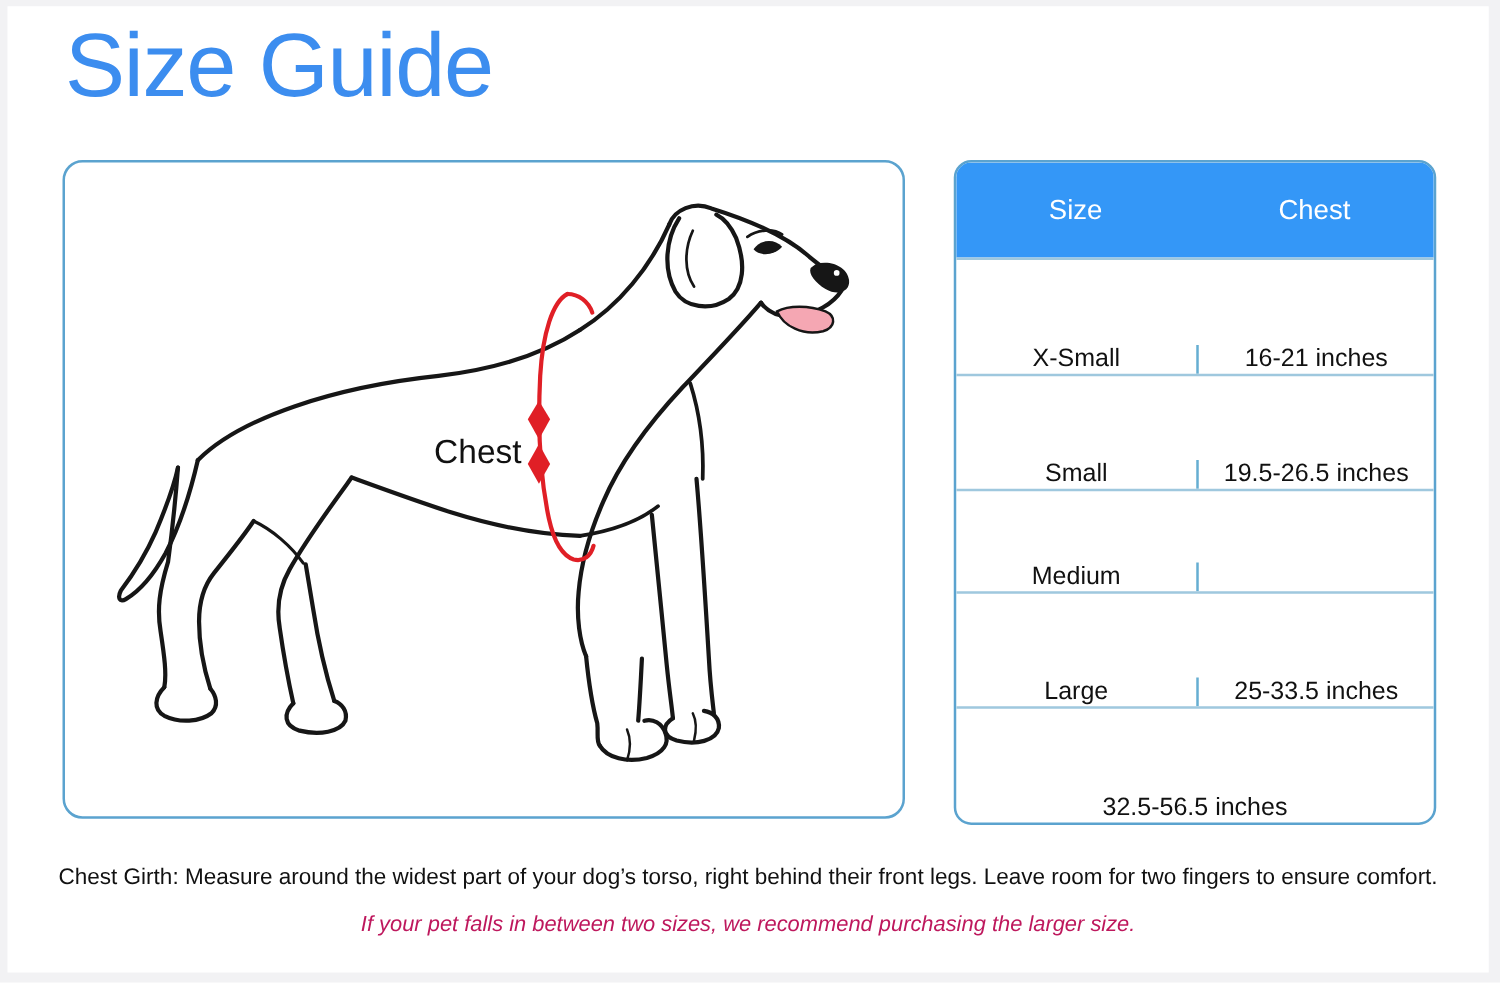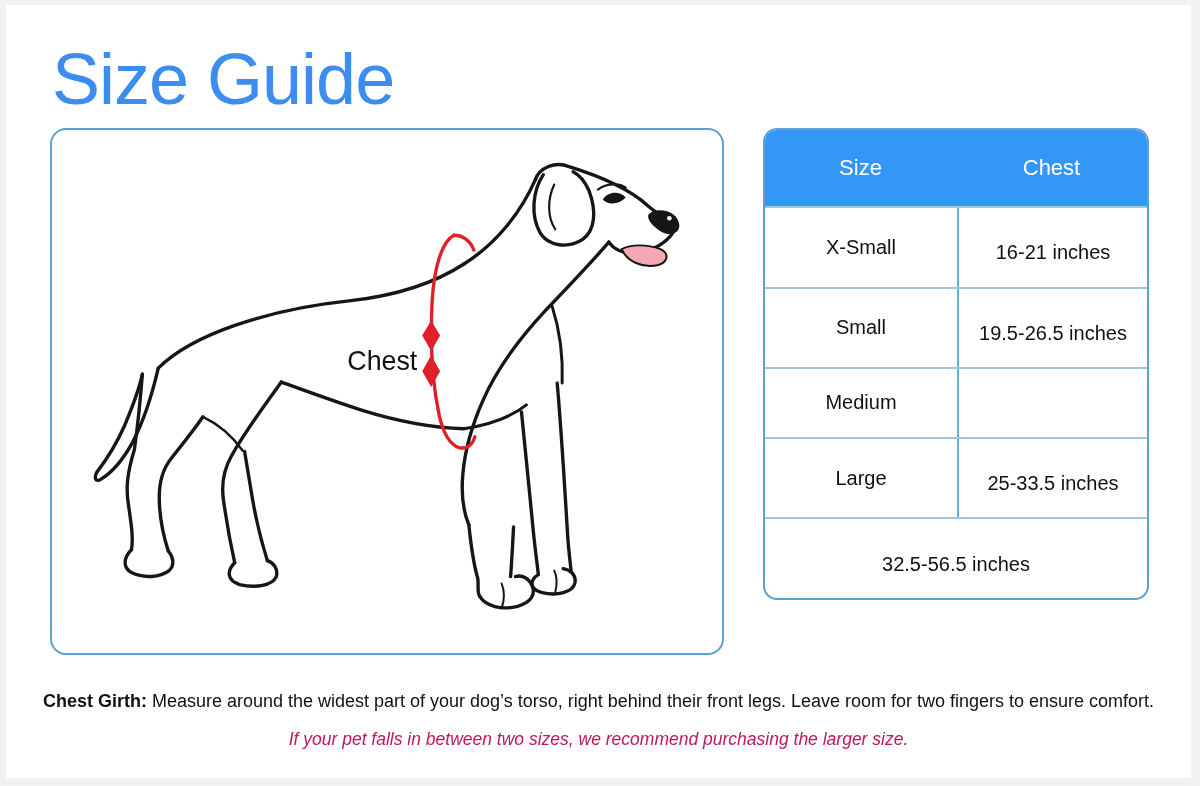--- a/index.html
+++ b/index.html
@@ -6,60 +6,60 @@
   body{
     width:1200px;height:786px;position:relative;overflow:hidden;
     background:#f2f2f4;
     font-family:"Liberation Sans","DejaVu Sans",sans-serif;
   }
   .card{
     position:absolute;left:6px;top:5px;right:9px;bottom:8px;
     background:#ffffff;
   }
   .page-title{
-    position:absolute;left:46px;top:38px;
+    position:absolute;left:46px;top:12px;
     font-size:72px;line-height:72px;font-weight:400;
     color:#3c8def;letter-spacing:-1px;
   }
   .dog-panel{
     position:absolute;left:44px;top:123px;width:674px;height:527px;
     border:2px solid #5ba3cf;border-radius:16px;background:#fff;
     box-sizing:border-box;overflow:hidden;
   }
   .dog-panel svg{display:block;width:100%;height:100%;}
 
   .size-table{
-    position:absolute;left:757px;top:123px;width:386px;height:472px;
+    position:absolute;left:757px;top:123px;width:386px;height:532px;
     box-sizing:border-box;
     border:2px solid #5ba3cf;border-radius:14px;overflow:hidden;
     background:#fff;
     display:flex;flex-direction:column;
   }
   .size-table .thead{
     display:flex;height:76px;flex:0 0 76px;background:#3497f7;
   }
   .size-table .thead .th{
     flex:1 1 50%;display:flex;align-items:center;justify-content:center;
     color:#ffffff;font-size:22px;
   }
   .size-table .trow{
-    display:flex;flex:1 1 auto;border-top:2px solid #9fc8de;
+    display:flex;flex:1 1 auto;border-top:2px solid #9fc8de;align-items:flex-end;
   }
   .size-table .trow .td{
     display:flex;align-items:center;justify-content:center;
     font-size:20px;color:#111;
   }
   .size-table .trow .td.size-col{flex:0 0 194px;border-right:2px solid #66aed2;box-sizing:border-box;}
   .size-table .trow .td.chest-col{flex:1 1 auto;margin-top:11px;}
 
   .note-1{
     position:absolute;left:0;top:686px;width:100%;
     text-align:center;font-size:18px;color:#111;
   }
-  .note-1 .bold{font-weight:bold;}
+  .note-1 .bold{font-weight:normal;}
   .note-2{
     position:absolute;left:0;top:724px;width:100%;
     text-align:center;font-size:17.5px;font-style:italic;color:#be185d;
   }
 </style>
 </head>
 <body>
 
 <div class="card">
 

